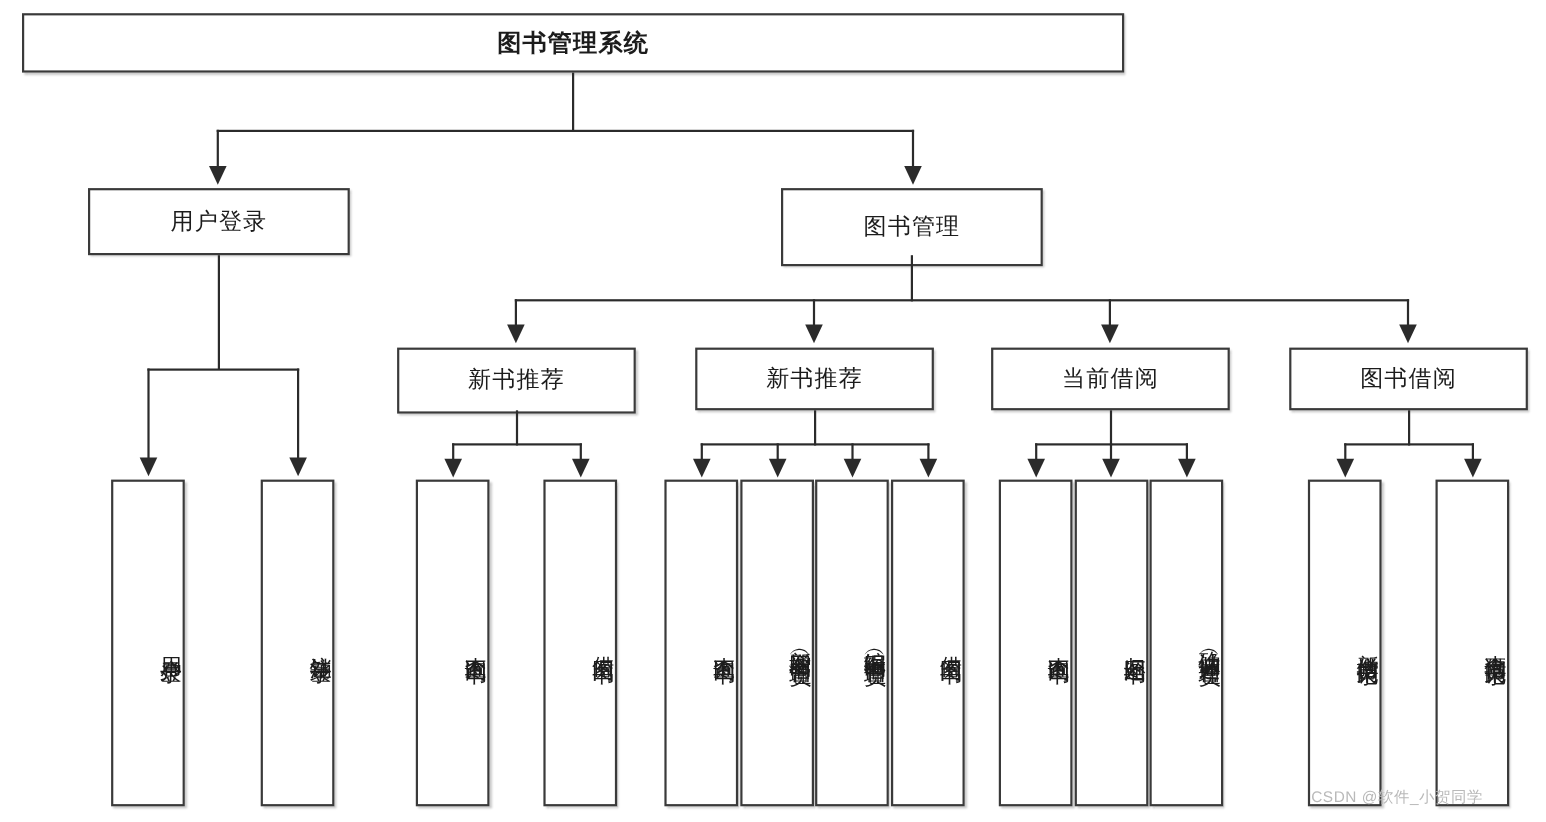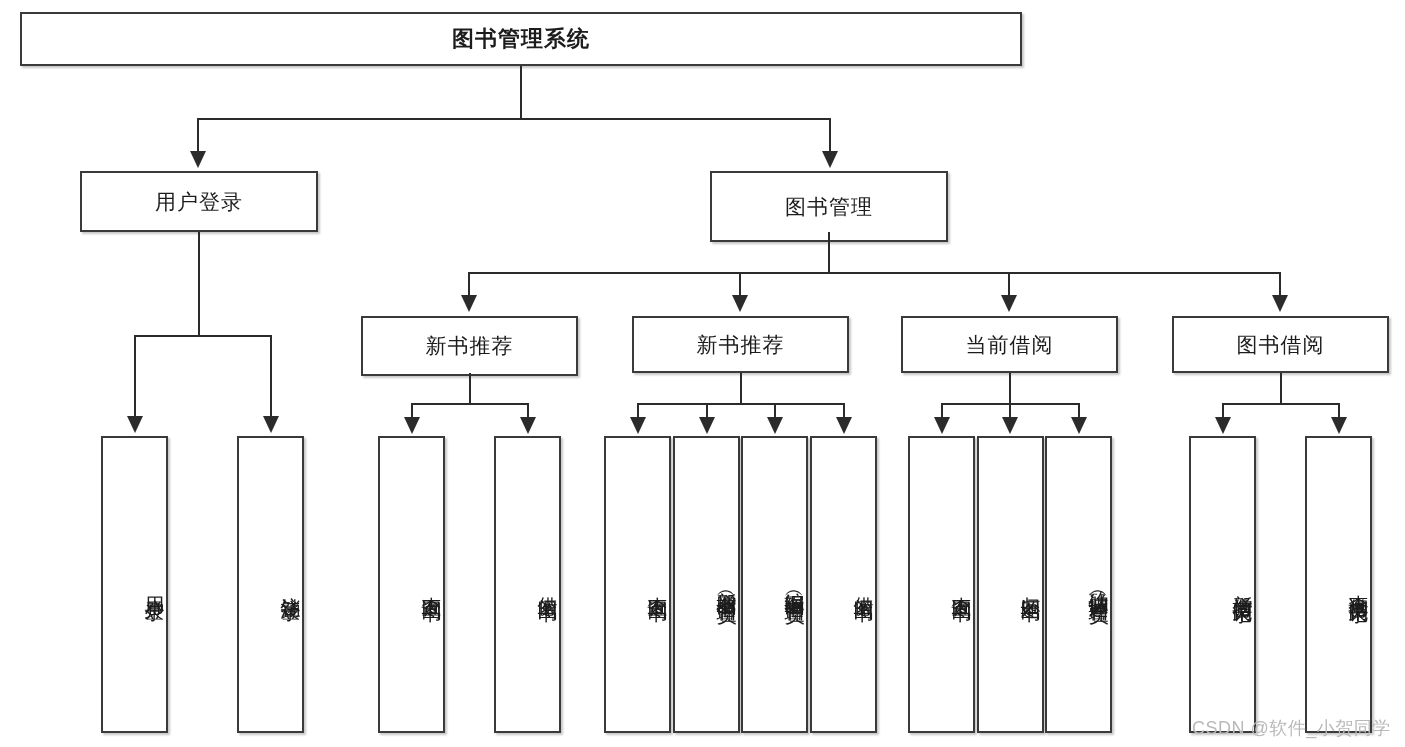--- a/index.html
+++ b/index.html
@@ -67,21 +67,21 @@
     position: absolute;
     width: 0;
     height: 0;
     border-left: 8px solid transparent;
     border-right: 8px solid transparent;
     border-top: 17px solid #2b2b2b;
   }
   
   .watermark {
     position: absolute;
-    font-size: 18px;
+    font-size: 14px;
     color: #b9b9b9;
     white-space: nowrap;
     letter-spacing: 0.5px;
     font-family: "Liberation Sans", "DejaVu Sans", sans-serif;
   }
 </style>
 </head>
 <body>
 
 <div id="canvas">

